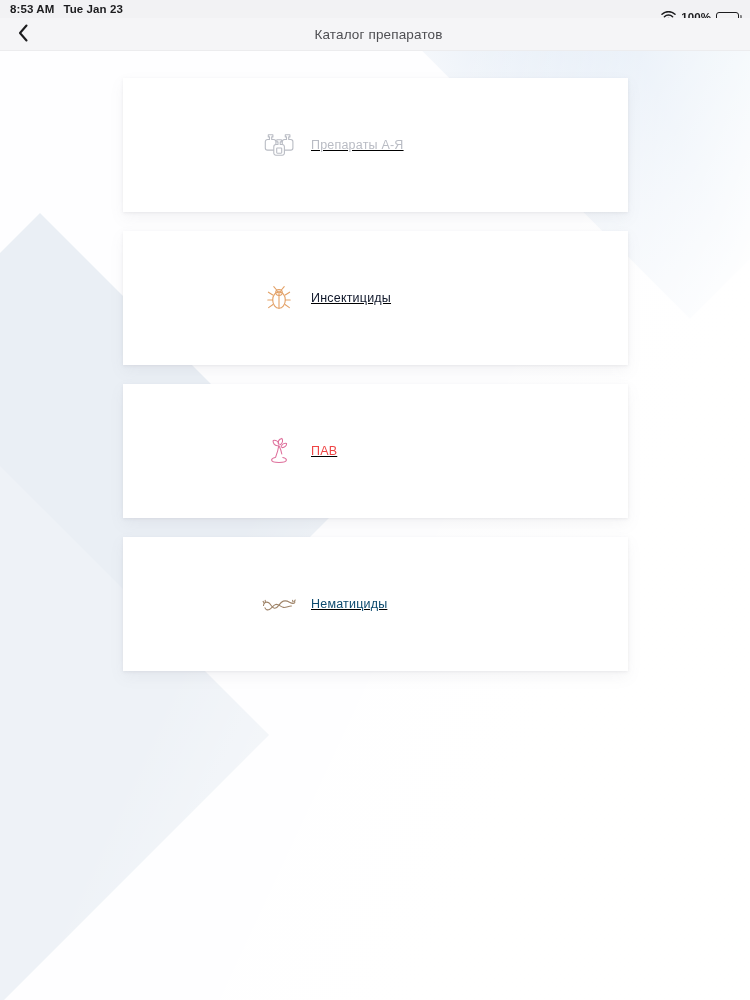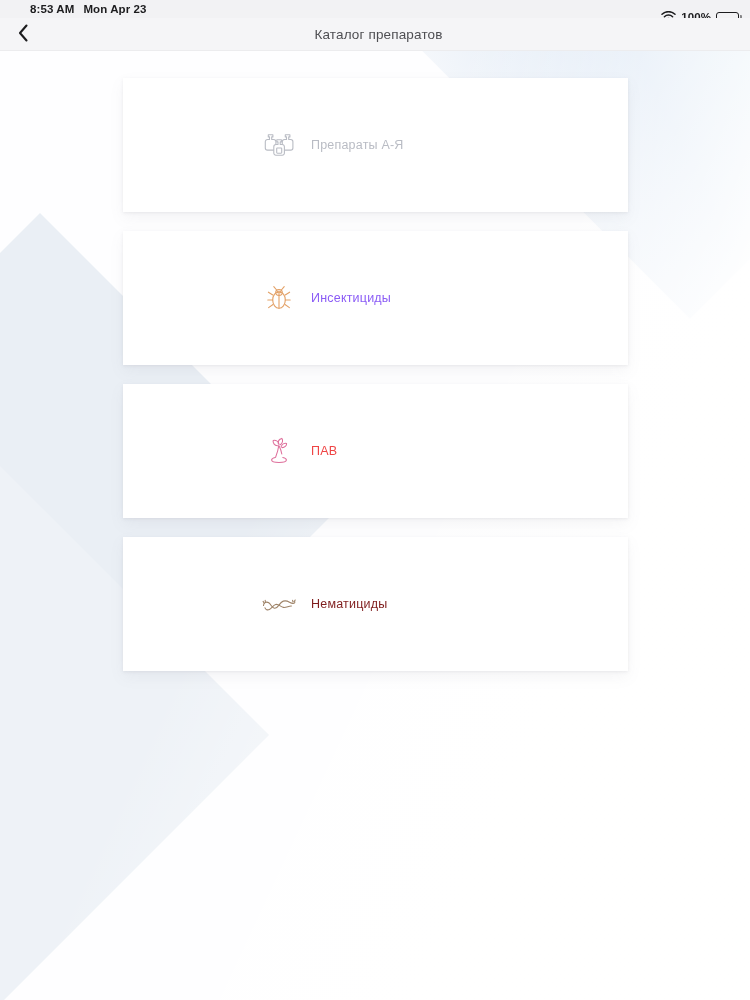--- a/index.html
+++ b/index.html
@@ -64,21 +64,21 @@
     background: #f2f2f4;
     display: flex;
     align-items: center;
     justify-content: space-between;
     padding: 0 8px 0 10px;
     font-size: 11.5px;
     font-weight: bold;
     color: #1c1c1e;
     letter-spacing: 0.1px;
   }
-  .status-left { display: flex; align-items: center; gap: 9px; margin-left: 20px; }
+  .status-left { display: flex; align-items: center; gap: 9px; }
   .status-right { display: flex; align-items: center; gap: 5px; margin-top: 16px; }
   .wifi-icon { display: block; }
   .battery-wrap { display: flex; align-items: center; }
   .battery-body {
     width: 23px; height: 11px;
     border: 1.2px solid #1c1c1e;
     border-radius: 3px;
     padding: 1.2px;
   }
   .battery-fill { width: 100%; height: 100%; background: #1c1c1e; border-radius: 1px; }
@@ -120,20 +120,21 @@
     pointer-events: none;
   }
 
   
   #content {
     position: relative;
     z-index: 3;
     padding: 27px 0 0 0;
     height: calc(1000px - 51px);
     overflow: hidden;
+    text-decoration: underline;
   }
   #card-list {
     display: flex;
     flex-direction: column;
     gap: 19px;
   }
   .category-card {
     width: 505px;
     margin: 0 auto;
     height: 134px;
@@ -172,21 +173,21 @@
 <div id="bg-decor">
   <div class="decor-right"></div>
   <div class="decor-left"></div>
   <div class="decor-left2"></div>
   <div class="decor-wash"></div>
 </div>
 
 <div id="status-bar">
   <div class="status-left">
     <span>8:53 AM</span>
-    <span>Mon Apr 23</span>
+    <span>Tue Jan 23</span>
   </div>
   <div class="status-right">
     <span class="wifi-icon">
       <svg width="15" height="11" viewBox="0 0 15 11">
         <path d="M1 3.2 A9.5 9.5 0 0 1 14 3.2" fill="none" stroke="#1c1c1e" stroke-width="1.5" stroke-linecap="round"></path>
         <path d="M3.4 5.7 A6 6 0 0 1 11.6 5.7" fill="none" stroke="#1c1c1e" stroke-width="1.5" stroke-linecap="round"></path>
         <path d="M5.8 8.2 A2.6 2.6 0 0 1 9.2 8.2" fill="none" stroke="#1c1c1e" stroke-width="1.5" stroke-linecap="round"></path>
         <circle cx="7.5" cy="9.9" r="1" fill="#1c1c1e"></circle>
       </svg>
     </span>
@@ -238,21 +239,21 @@
               <path d="M17 9.9 v16.3"></path>
               <ellipse cx="17" cy="10.5" rx="3.3" ry="2.9"></ellipse>
               <path d="M14.6 8 L11.8 4.6 M19.4 8 L22.2 4.6"></path>
               <path d="M10.8 13 L6.4 10.2 M10.7 18 L5.8 18 M11 22.5 L6.6 25.6"></path>
               <path d="M23.2 13 L27.6 10.2 M23.3 18 L28.2 18 M23 22.5 L27.4 25.6"></path>
               <circle cx="15.6" cy="10.2" r="0.55" fill="#e3a167"></circle>
               <circle cx="18.4" cy="10.2" r="0.55" fill="#e3a167"></circle>
             </g>
           </svg>
         </span>
-        <span class="card-label" style="color:#8b5cf6">Инсектициды</span>
+        <span class="card-label" style="color:#0f172a">Инсектициды</span>
       </div>
     </div>
 
 
     <div class="category-card">
       <div class="card-inner">
         <span class="card-icon">
           <svg width="34" height="32" viewBox="0 0 34 32">
             <g fill="none" stroke="#de6f9b" stroke-width="1.05" stroke-linecap="round" stroke-linejoin="round">
               <path d="M15.5 10.8 C12.5 10.3 10.5 7.8 11.2 5.4 C13.6 4.8 16.3 6.2 16.9 8.8"></path>
@@ -273,18 +274,18 @@
         <span class="card-icon">
           <svg width="38" height="26" viewBox="0 0 38 26">
             <g fill="none" stroke="#9e8368" stroke-width="1.1" stroke-linecap="round" stroke-linejoin="round">
               <path d="M3.5 14.5 C3.5 11.5 6.5 10.2 8.8 11.8 C11 13.4 11.8 16.8 14.5 17.2 C17.8 17.7 19 13.2 21.5 11.2 C24 9.2 27 9.8 29.5 11.2 C32 12.6 34.5 13.2 35 11"></path>
               <path d="M5 16.8 C5.6 18.6 7.4 19.4 9.4 18.5 C11.8 17.4 13 14.2 15.6 13.5 C18.6 12.7 20.6 16 23.4 16.4 C26.4 16.8 28.8 14.8 31.4 15"></path>
               <path d="M4.1 12 L3.1 10.4 M5.4 11.2 L5.2 9.3"></path>
               <path d="M34.2 10.6 L35.2 9 M33 11.1 L32.6 9.3"></path>
             </g>
           </svg>
         </span>
-        <span class="card-label" style="color:#7f1d1d">Нематициды</span>
+        <span class="card-label" style="color:#0c4a6e">Нематициды</span>
       </div>
     </div>
 
   </div>
 </div>
 
 </body></html>

